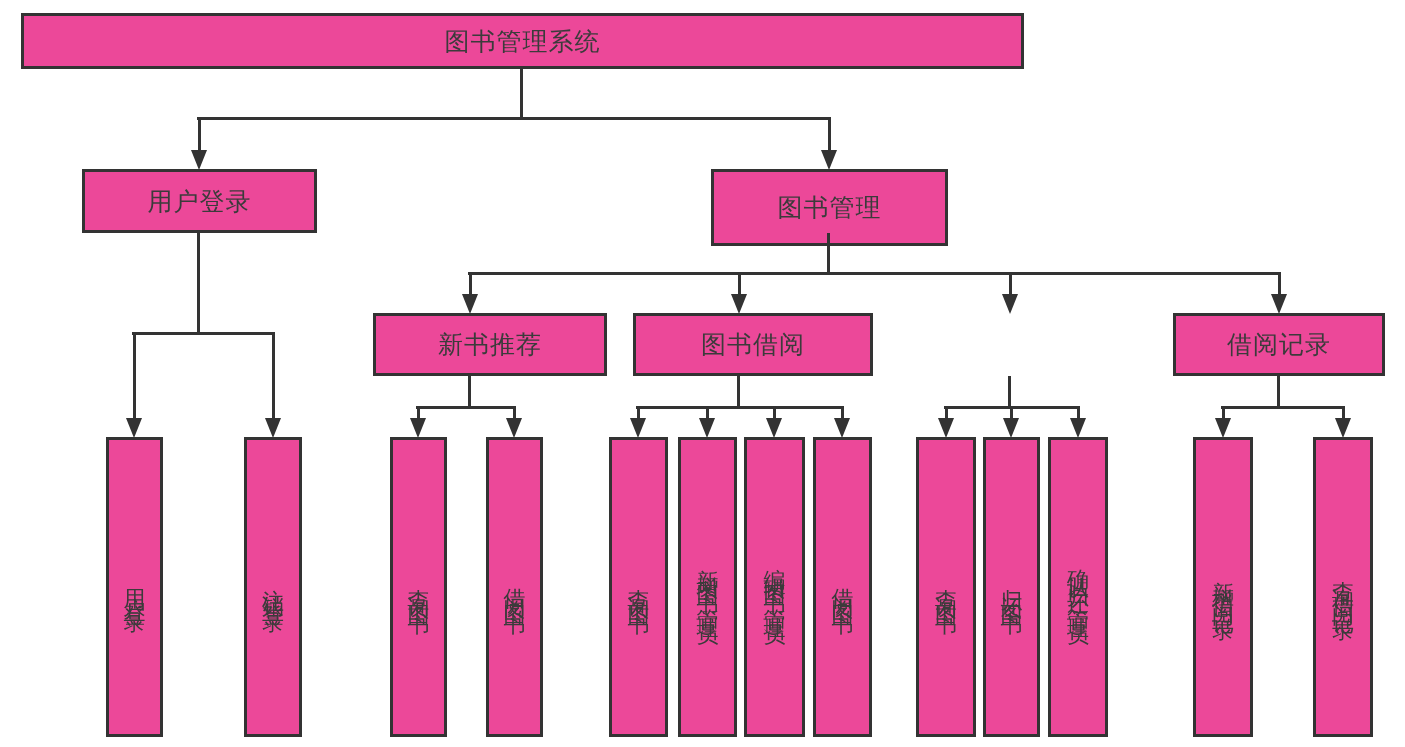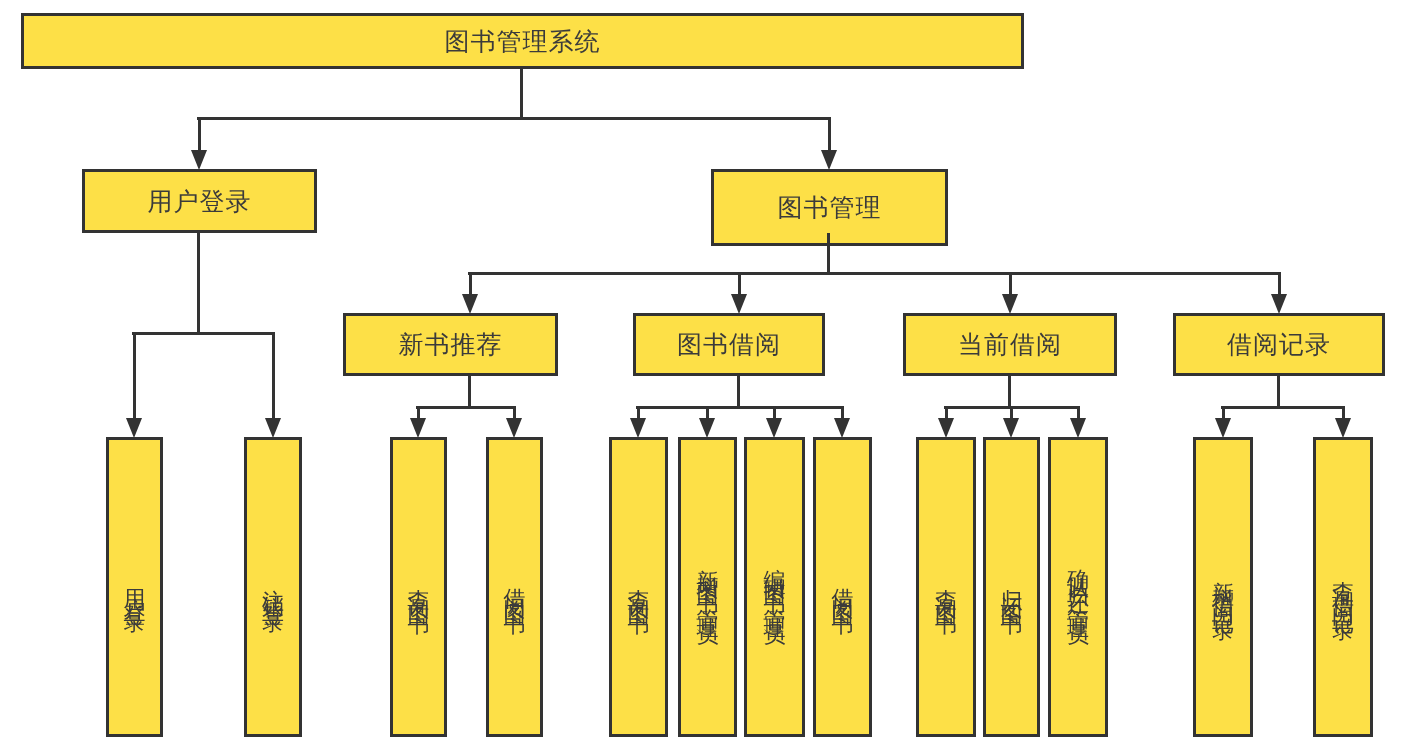--- a/index.html
+++ b/index.html
@@ -9,21 +9,21 @@
     --background:#ffffff;
   }
   html,body{margin:0;padding:0;background:var(--background);}
   .canvas{
     position:relative;width:1405px;height:747px;background:var(--background);
     font-family:"Liberation Sans","DejaVu Sans",sans-serif;color:var(--text-color);
     overflow:hidden;
   }
   .box{
     position:absolute;box-sizing:border-box;border:3px solid var(--line-color);
-    background:#fde047;display:flex;align-items:center;justify-content:center;text-align:center;
+    background:#ec4899;display:flex;align-items:center;justify-content:center;text-align:center;
   }
   .node span{font-size:25px;letter-spacing:1px;white-space:nowrap;}
   .leaf span{
     writing-mode:vertical-rl;text-orientation:mixed;
     font-size:22px;letter-spacing:8px;line-height:1;white-space:nowrap;
   }
   .hline{position:absolute;height:3px;background:var(--line-color);}
   .vline{position:absolute;width:3px;background:var(--line-color);}
   .arrow{position:absolute;width:16px;}
   .arrow::before{
@@ -66,28 +66,25 @@
   <div class="arrow" style="left:126px;top:332px;height:106px"></div>
   <div class="arrow" style="left:265px;top:332px;height:106px"></div>
 
   <div class="vline" style="left:827px;top:233px;height:41px"></div>
   <div class="hline" style="left:468px;top:272px;width:812px"></div>
   <div class="arrow" style="left:462px;top:272px;height:42px"></div>
   <div class="arrow" style="left:731px;top:272px;height:42px"></div>
   <div class="arrow" style="left:1002px;top:272px;height:42px"></div>
   <div class="arrow" style="left:1271px;top:272px;height:42px"></div>
 
-  <div class="box node" style="left:343px;top:313px;width:215px;height:63px">
+  <div class="box node" style="left:373px;top:313px;width:234px;height:63px">
     <span>新书推荐</span>
   </div>
-  <div class="box node" style="left:633px;top:313px;width:192px;height:63px">
+  <div class="box node" style="left:633px;top:313px;width:240px;height:63px">
     <span>图书借阅</span>
-  </div>
-  <div class="box node" style="left:903px;top:313px;width:214px;height:63px">
-    <span>当前借阅</span>
   </div>
   <div class="box node" style="left:1173px;top:313px;width:212px;height:63px">
     <span>借阅记录</span>
   </div>
 
   <div class="vline" style="left:468px;top:376px;height:32px"></div>
   <div class="hline" style="left:416px;top:406px;width:100px"></div>
   <div class="arrow" style="left:410px;top:406px;height:32px"></div>
   <div class="arrow" style="left:506px;top:406px;height:32px"></div>
 

